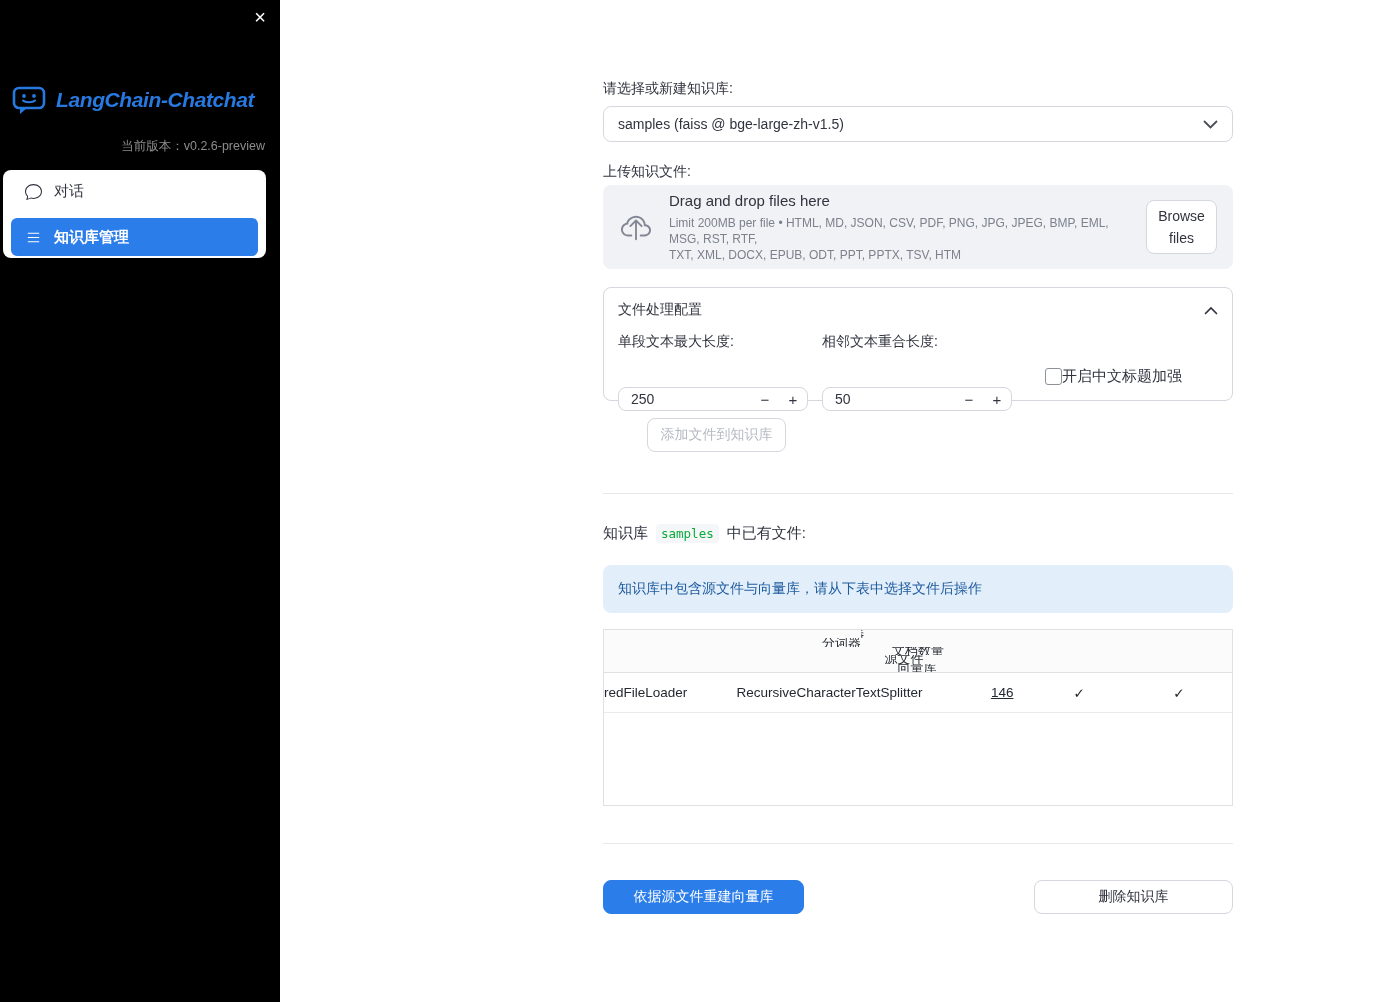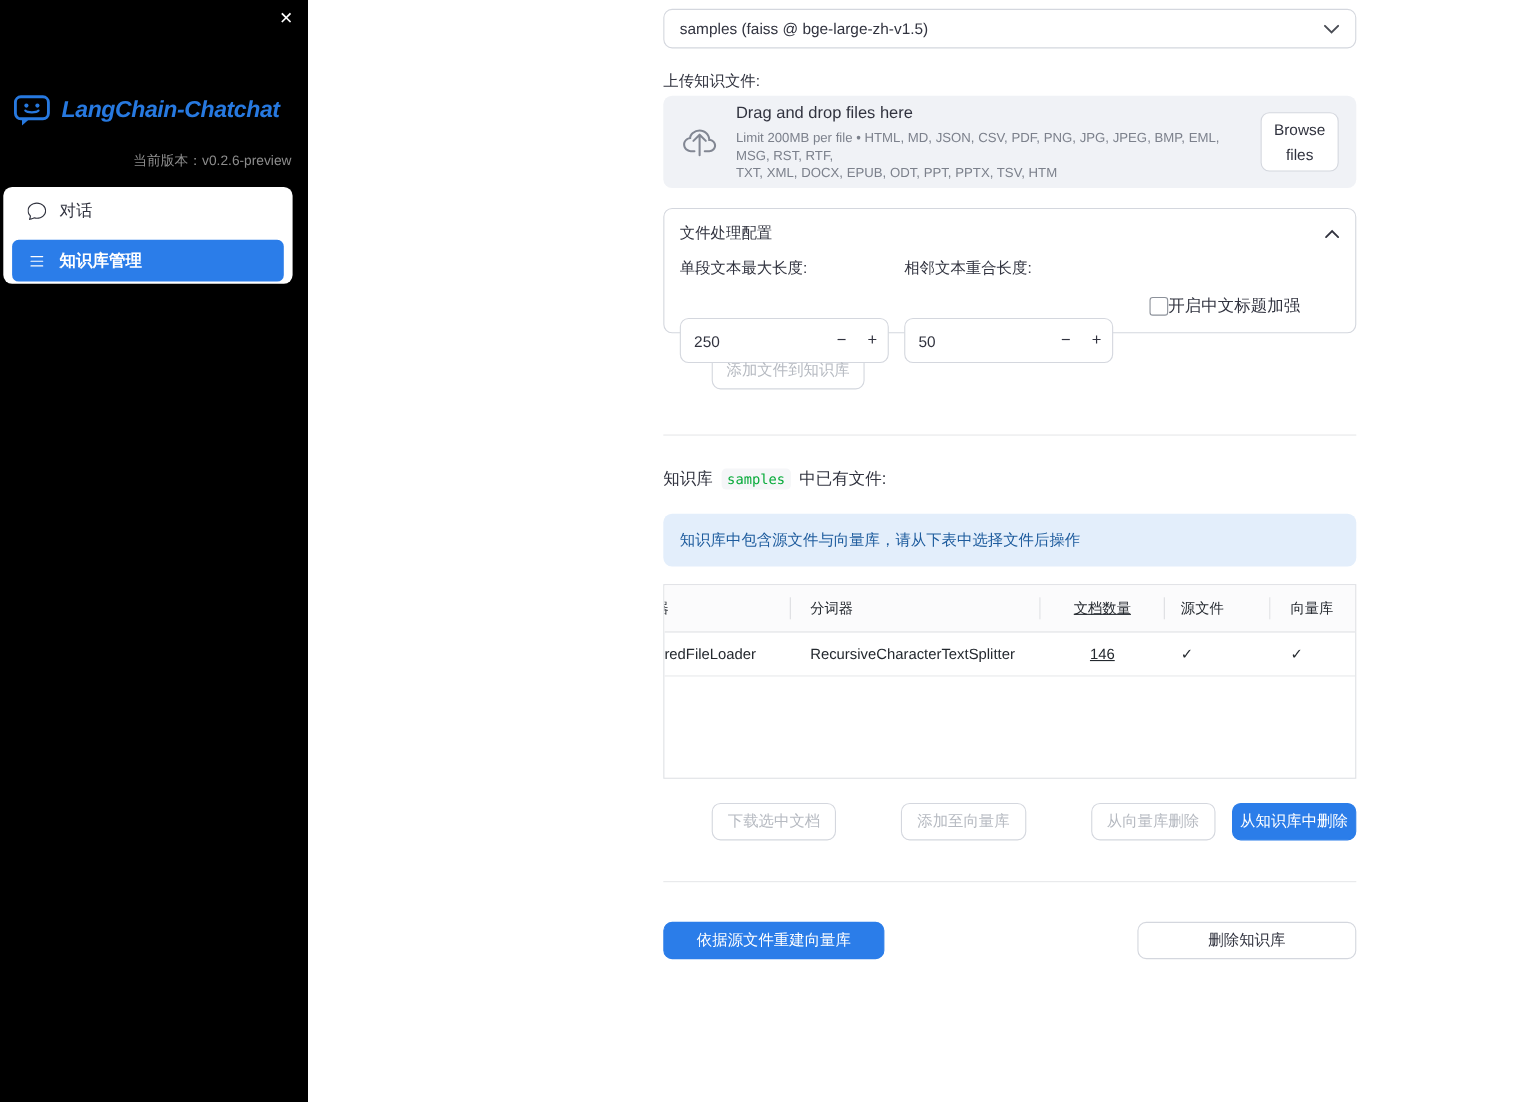--- a/index.html
+++ b/index.html
@@ -32,21 +32,21 @@
   .drop-limit { font-size:12px; color:#7c818c; line-height:16px; }
   .browse-btn { width:71px; min-height:52px; background:#fff; border:1px solid #d4d7de; border-radius:8px;
     font-size:14px; color:#31333f; display:flex; align-items:center; justify-content:center;
     text-align:center; padding:4px 6px; cursor:pointer; line-height:1.6; }
 
   .expander { margin-top:18px; height:114px; border:1px solid #d4d7de; border-radius:8px; padding:10px 14px 14px; }
   .expander-header { height:24px; display:flex; align-items:center; justify-content:space-between; font-size:14px; cursor:pointer; }
   .expander-body { display:flex; margin-top:9px; }
   .num-group { width:190px; margin-right:14px; }
   .num-group .field-label { margin-bottom:10px; }
-  .num-input { height:41px; border:1px solid #d4d7de; border-radius:8px; display:flex; align-items:center; overflow:hidden; background:#fff;margin-top:36px; }
+  .num-input { height:24px; border:1px solid #d4d7de; border-radius:8px; display:flex; align-items:center; overflow:hidden; background:#fff;margin-top:36px; }
   .num-input input { border:none; outline:none; flex:1; min-width:0; padding-left:12px; font-size:14px;
     font-family:inherit; color:#31333f; background:transparent; }
   .step-btn { width:28px; text-align:center; font-size:15px; color:#31333f; cursor:pointer; user-select:none; }
   .checkbox-row { display:flex; align-items:center; margin-left:19px; margin-top:27px; height:36px; }
   .checkbox-box { width:17px; height:17px; border:1.5px solid #8c919a; border-radius:3px; background:#fff; cursor:pointer; flex:none; }
   .checkbox-label { font-size:15px; }
 
   .btn { border:1px solid #d4d7de; border-radius:8px; background:#fff; font-size:14px; color:#31333f;
     display:flex; align-items:center; justify-content:center; cursor:pointer; font-family:inherit; }
   .btn.disabled { color:#b6bac1; cursor:default;margin-left:44px; }
@@ -58,21 +58,21 @@
 
   .existing-line { margin-top:30px; display:flex; align-items:center; gap:8px; font-size:15px; }
   .code { font-family:"DejaVu Sans Mono","Liberation Mono",monospace; font-size:12.5px; color:#09ab3b;
     background:#f5f6f8; padding:2px 5px; border-radius:4px; }
 
   .info-box { margin-top:22px; height:48px; background:#e3eefb; border-radius:8px;
     display:flex; align-items:center; padding:0 15px; color:#1d5b9d; font-size:14px; }
 
   .table { margin-top:16px; height:177px; border:1px solid #dfe1e5; background:#fff; overflow:hidden; }
   .thead { display:flex; height:43px; background:#fbfbfc; border-bottom:1px solid #dfe1e5;
-    align-items:center; font-size:13px; color:#24292f; }
+    align-items:center; font-size:13px; color:#24292f;flex-direction:column; }
   .th { position:relative; height:100%; display:flex; align-items:center; padding:0 18px; overflow:hidden; white-space:nowrap; }
   .th:not(:last-child)::after { content:""; position:absolute; right:0; top:11px; bottom:11px; width:1px; background:#d9dbde; }
   .trow { display:flex; height:40px; align-items:center; border-bottom:1px solid #e8eaec; font-size:13.5px; color:#24292f; }
   .td { height:100%; display:flex; align-items:center; padding:0 18px; overflow:hidden; white-space:nowrap; }
   .c1 { width:115px; padding:0; }
   .c2 { width:228px; }
   .c3 { width:113px; justify-content:center;text-decoration:underline; }
   .c4 { width:97px; padding:0 0 0 15px; }
   .c5 { width:77px; }
   .clip-head { margin-left:-9px; }
@@ -124,20 +124,21 @@
           <path d="M2.5 12a.5.5 0 0 1 .5-.5h10a.5.5 0 0 1 0 1H3a.5.5 0 0 1-.5-.5zm0-4a.5.5 0 0 1 .5-.5h10a.5.5 0 0 1 0 1H3a.5.5 0 0 1-.5-.5zm0-4a.5.5 0 0 1 .5-.5h10a.5.5 0 0 1 0 1H3a.5.5 0 0 1-.5-.5z"></path>
         </svg>
       </span>
       <span>知识库管理</span>
     </div>
   </div>
 </div>
 
 <div class="main">
 
+  <div id="kb-label" class="field-label">请选择或新建知识库:</div>
 
   <div class="selectbox">
     <span>samples (faiss @ bge-large-zh-v1.5)</span>
     <span>
       <svg width="15" height="9" viewBox="0 0 15 9">
           <path d="M1.5 1.5 L7.5 7.5 L13.5 1.5" stroke="#4a4d55" stroke-width="1.8" fill="none" stroke-linecap="round"></path>
         </svg>
     </span>
   </div>
 
@@ -225,26 +226,20 @@
     </div>
     <div class="trow">
       <div class="td c1">redFileLoader</div>
       <div class="td c2">RecursiveCharacterTextSplitter</div>
       <div class="td c3">146</div>
       <div class="td c4">✓</div>
       <div class="td c5">✓</div>
     </div>
   </div>
 
-  <div class="actions">
-    <div class="btn disabled">下载选中文档</div>
-    <div class="btn disabled">添加至向量库</div>
-    <div class="btn disabled">从向量库删除</div>
-    <div class="btn primary">从知识库中删除</div>
-  </div>
 
   <hr class="divider2">
 
   <div class="bottom-row">
     <div id="rebuild-btn" class="btn primary">依据源文件重建向量库</div>
     <div id="delete-kb-btn" class="btn">删除知识库</div>
   </div>
 
 </div>
 

